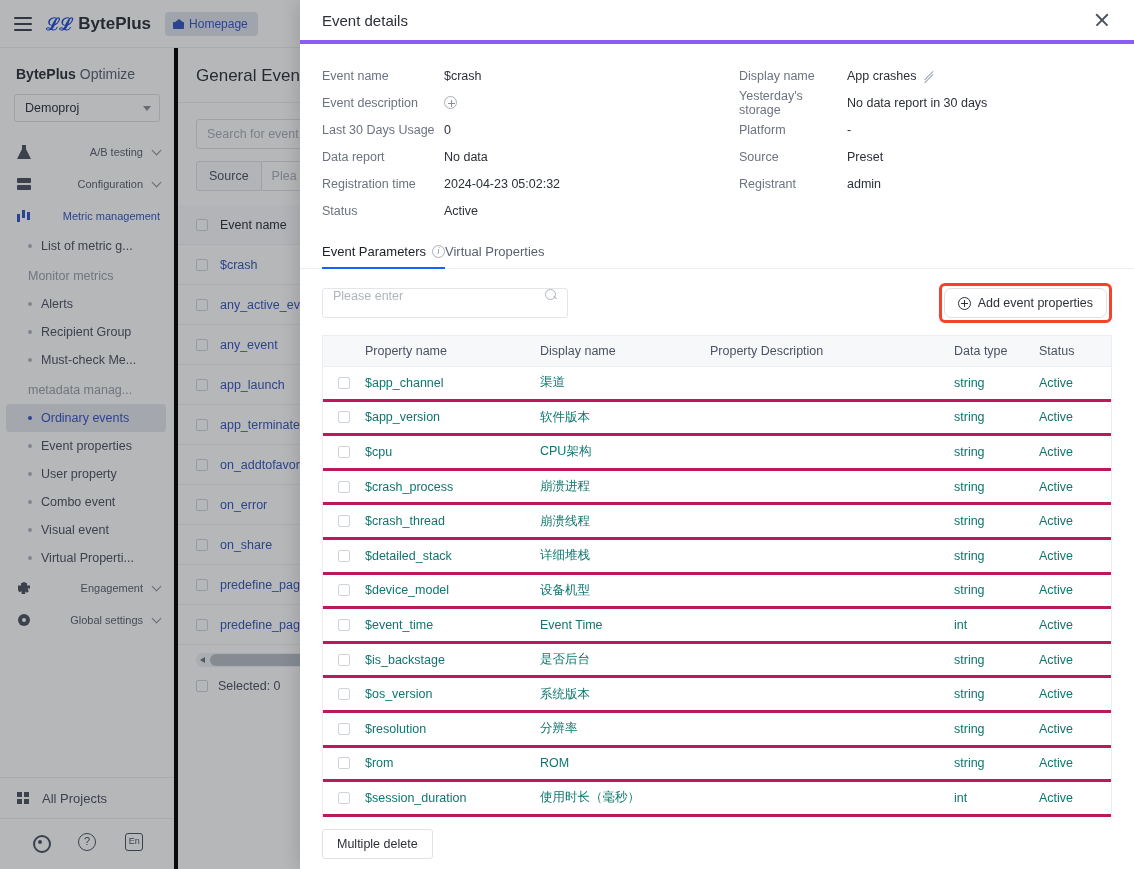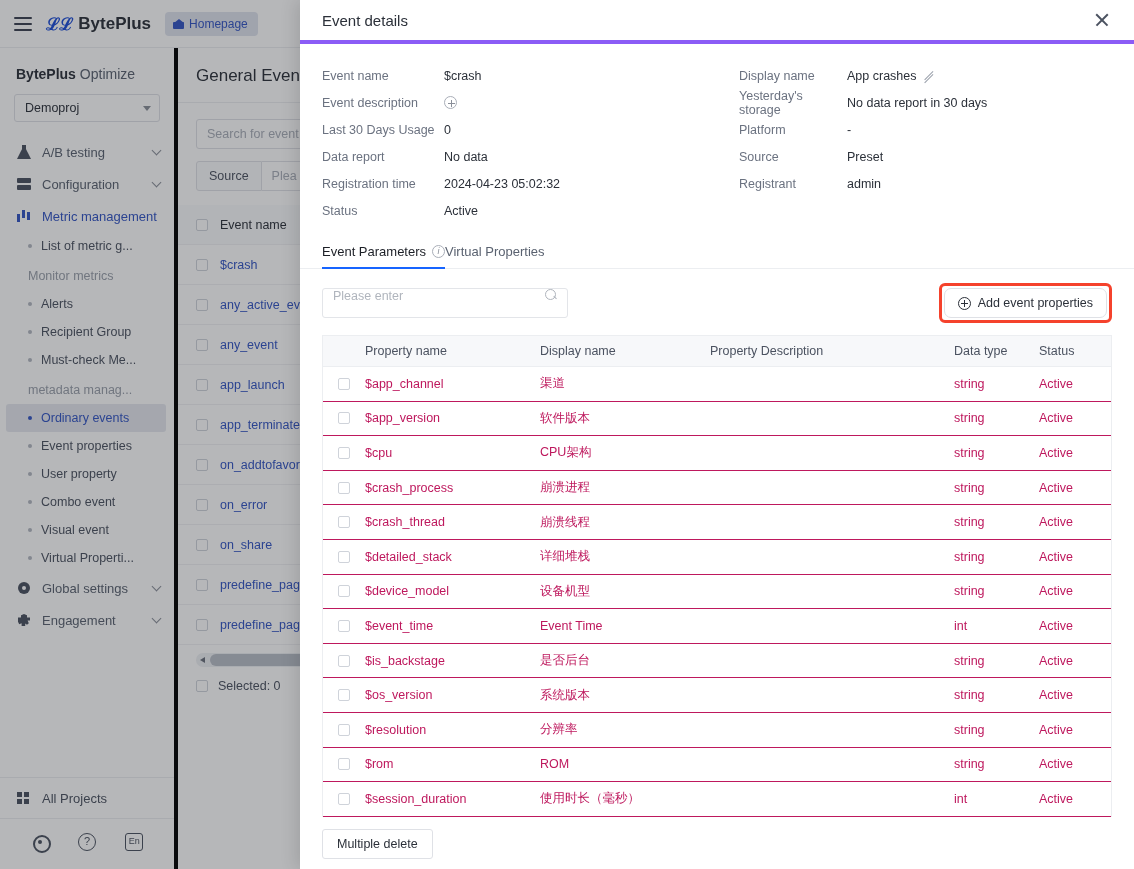--- a/index.html
+++ b/index.html
@@ -43,21 +43,21 @@
   .sb-title b { font-weight:700; }
   .sb-title span { color:#5a6270; }
   .proj-select {
     margin: 2px 14px 14px 14px; height:28px; border:1px solid #dfe1e6;
     border-radius:3px; display:flex; align-items:center; justify-content:space-between;
     padding: 0 8px 0 10px; font-size:12.5px; color:#2b3039; cursor:pointer;
   }
   .caret { width:0;height:0;border-left:4px solid transparent;border-right:4px solid transparent;border-top:5px solid #8a8f99;}
   .chev { width:7px;height:7px;border-right:1.4px solid #8a8f99;border-bottom:1.4px solid #8a8f99;transform:rotate(45deg);margin-bottom:3px;}
 
-  .nav-group { display:flex; align-items:center; gap:10px; padding:8px 14px 8px 16px; font-size:13px; color:#5a6270; cursor:pointer;}
+  .nav-group { display:flex; align-items:center; gap:10px; padding:8px 14px 8px 16px; font-size:11px; color:#5a6270; cursor:pointer;text-align:right;}
   .nav-group.active { color:#3355c4; }
   .nav-group .lbl { flex:1; }
   .nav-ico { width:16px;height:16px;display:inline-block;position:relative;flex:none;}
 
   
   .ico-flask:before{content:"";position:absolute;left:6px;top:1px;width:4px;height:5px;background:#4b5260;}
   .ico-flask:after{content:"";position:absolute;left:1px;top:5px;width:14px;height:10px;background:#4b5260;
       clip-path: polygon(36% 0, 64% 0, 100% 100%, 0 100%); }
   
   .ico-cfg:before{content:"";position:absolute;left:1px;top:2px;width:14px;height:5px;background:#4b5260;border-radius:1px;}
@@ -165,22 +165,22 @@
   .mag:after{content:"";position:absolute;left:8px;top:8px;width:4px;height:1.3px;background:#b0b5bd;transform:rotate(45deg);}
 
   .add-wrap { border:3px solid #f5422c; border-radius:6px; padding:2px; }
   .add-btn { border:1px solid #dfe1e6; border-radius:7px; height:30px; display:flex; align-items:center;
       gap:7px; padding:0 13px; font-size:12.5px; color:#2b3039; background:#fff; cursor:pointer;}
   .add-plus { width:13px;height:13px;border:1.2px solid #2b3039;border-radius:50%;position:relative;display:inline-block;}
   .add-plus:before{content:"";position:absolute;left:2px;top:5px;width:7px;height:1.2px;background:#2b3039;}
   .add-plus:after{content:"";position:absolute;left:5px;top:2px;width:1.2px;height:7px;background:#2b3039;}
 
   .tbl { margin:0 22px; border:1px solid #eceef1; border-bottom:none; }
-  .tr { display:flex; align-items:center; height:34.6px; font-size:12.5px; color:#be185d;
-        border-bottom:1px solid #be185d; }
+  .tr { display:flex; align-items:center; height:34.6px; font-size:12.5px; color:#0f766e;
+        border-bottom:3px solid #be185d; }
   .tr.th { background:#f7f8fa; color:#4b5260; height:31px; border-bottom:1px solid #eceef1;}
   .c-chk { width:42px; flex:none; display:flex; justify-content:center; }
   .c-prop { width:175px; flex:none; }
   .c-disp { width:170px; flex:none; }
   .c-desc { flex:1; }
   .c-type { width:85px; flex:none; }
   .c-stat { width:72px; flex:none; }
 
   .modal-foot { padding:12px 22px 0 22px; }
   .mdel-btn { border:1px solid #dfe1e6; border-radius:3px; height:30px; display:inline-flex; align-items:center;
@@ -272,27 +272,27 @@
         <div class="nav-sub">
           <span class="dot"></span>
           <span>Visual event</span>
         </div>
         <div class="nav-sub">
           <span class="dot"></span>
           <span>Virtual Properti...</span>
         </div>
 
         <div class="nav-group">
+          <span class="nav-ico ico-puzzle"></span>
+          <span class="lbl">Engagement</span>
+          <span class="chev"></span>
+        </div>
+        <div class="nav-group">
           <span class="nav-ico ico-gear"></span>
           <span class="lbl">Global settings</span>
-          <span class="chev"></span>
-        </div>
-        <div class="nav-group">
-          <span class="nav-ico ico-puzzle"></span>
-          <span class="lbl">Engagement</span>
           <span class="chev"></span>
         </div>
 
         <div class="sb-bottom">
           <div class="sb-allproj">
             <span class="nav-ico ico-grid"></span>
             <span>All Projects</span>
           </div>
           <div class="sb-icons">
             <span class="mini-ico mi-gear"></span>

